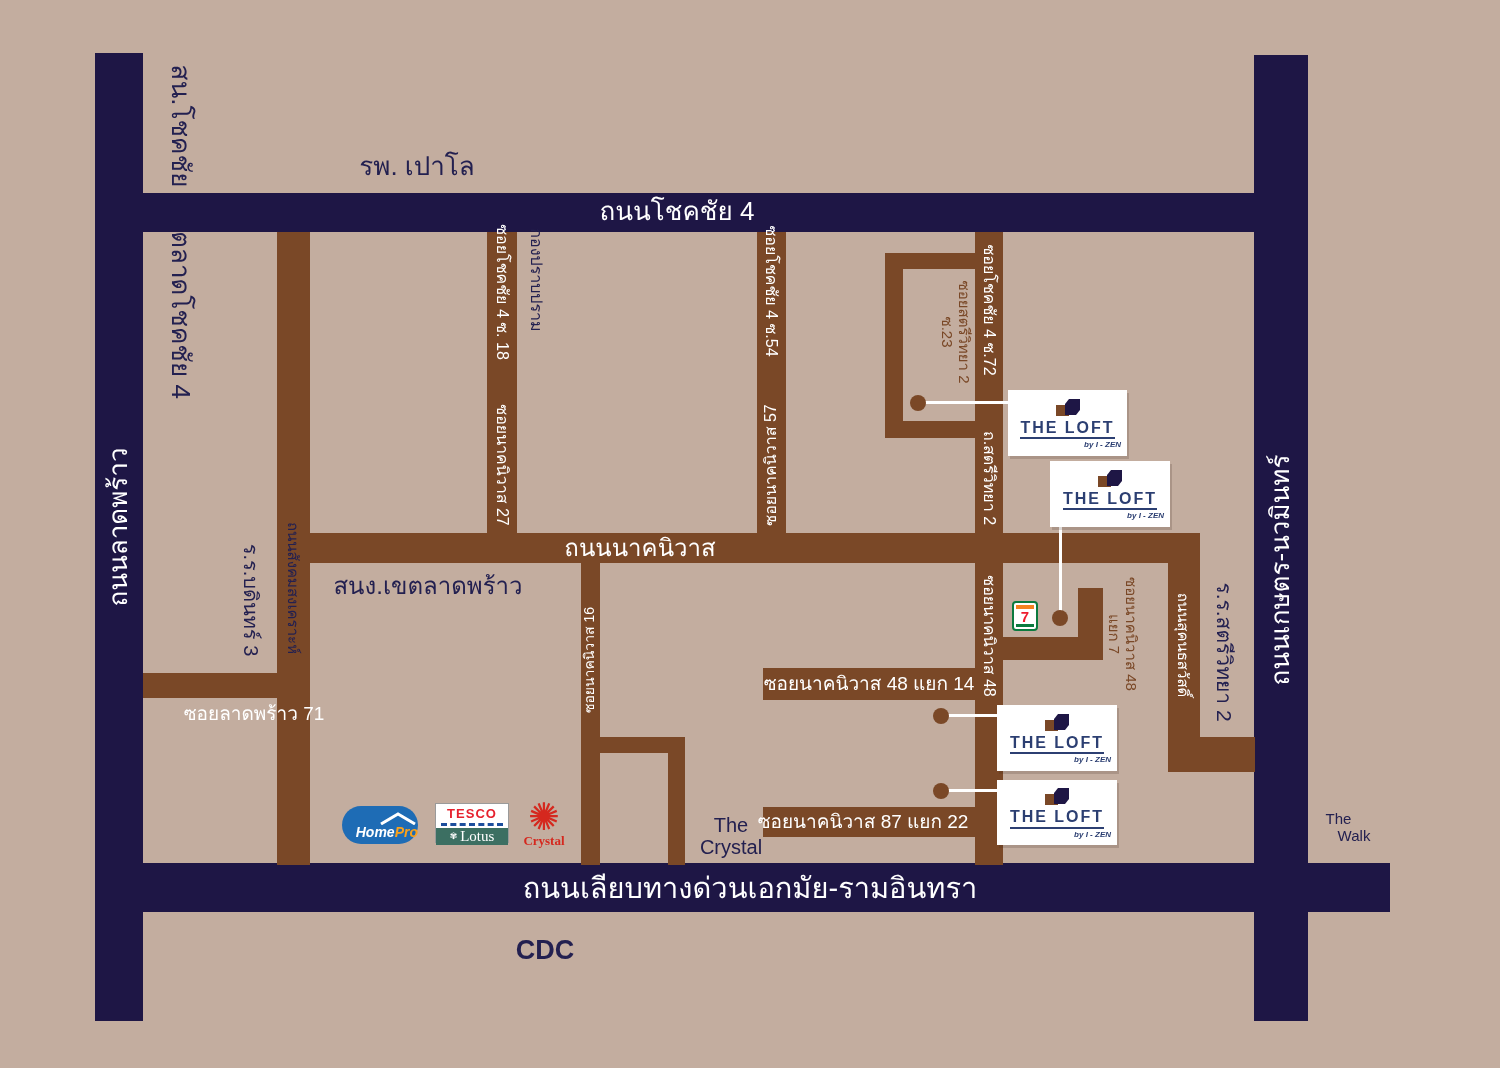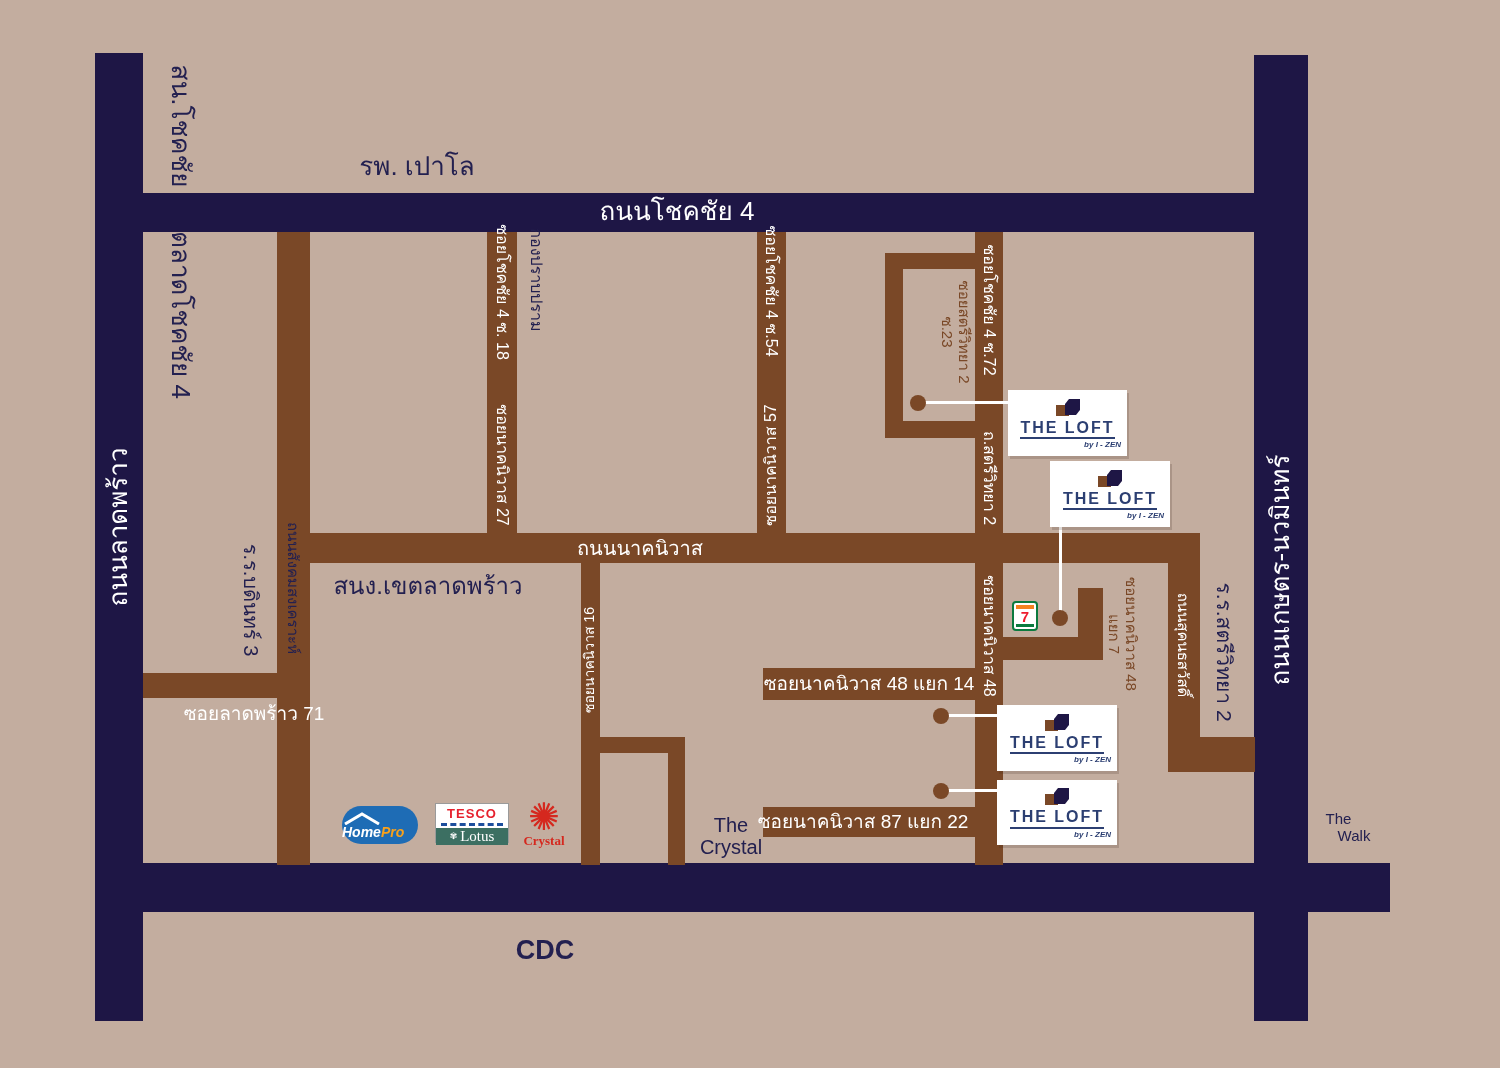--- a/index.html
+++ b/index.html
@@ -35,21 +35,21 @@
         border:2px solid var(--seven-green,#0b7a3e);border-radius:4px;box-sizing:border-box;
         overflow:hidden;}
   .seven .bar-top{position:absolute;top:2px;left:2px;right:2px;height:4px;
         background:var(--seven-orange,#f58220);}
   .seven .bar-bot{position:absolute;bottom:2px;left:2px;right:2px;height:3px;
         background:var(--seven-green,#0b7a3e);}
   .seven .digit{position:absolute;left:0;right:0;top:5px;text-align:center;
         font-size:15px;font-weight:bold;color:var(--seven-red,#ee1c2e);}
   
   .homepro{position:absolute;background:var(--homepro-blue,#1e6cb5);border-radius:19px;
-        display:flex;flex-direction:column;align-items:flex-start;justify-content:center;}
+        display:flex;flex-direction:column;align-items:flex-end;justify-content:center;}
   .homepro .txt{font-size:14px;font-weight:bold;font-style:italic;color:#fff;line-height:1;}
   .homepro .txt .pro{color:var(--homepro-orange,#f9a11b);}
   
   .tesco{position:absolute;background:#fff;border:1px solid #9a9a9a;box-sizing:border-box;
         display:flex;flex-direction:column;align-items:center;}
   .tesco .tescotxt{font-size:13px;font-weight:bold;letter-spacing:1px;
         color:var(--tesco-red,#e6212e);line-height:1.2;margin-top:2px;}
   .tesco .dash{width:85%;border-top:3px dashed var(--tesco-blue,#1c4e9d);margin:1px 0 2px 0;}
   .tesco .band{width:100%;flex:1;background:var(--lotus-green,#3c6f62);color:#fff;
         display:flex;align-items:center;justify-content:center;gap:3px;
@@ -97,21 +97,22 @@
   <div class="conn" style="left:945px;top:714px;width:52px;height:3px;"></div>
   <div class="conn" style="left:945px;top:789px;width:52px;height:3px;"></div>
   <div class="dot" style="left:910px;top:395px;"></div>
   <div class="dot" style="left:1052px;top:610px;"></div>
   <div class="dot" style="left:933px;top:708px;"></div>
   <div class="dot" style="left:933px;top:783px;"></div>
 
   <div class="lbl w" style="left:655px;top:212px;font-size:26px;margin-left:22px;">ถนนโชคชัย  4</div>
   <div class="lbl ccw w" style="left:119px;top:527px;font-size:26px;">ถนนลาดพร้าว</div>
   <div class="lbl ccw w" style="left:1281px;top:570px;font-size:26px;">ถนนเกษตร-นวมินทร์</div>
-  <div class="lbl w" style="left:640px;top:548px;font-size:20px;">ถนนนาคนิวาส</div>
+  <div class="lbl w" style="left:750px;top:888px;font-size:29px;">ถนนเลียบทางด่วนเอกมัย-รามอินทรา</div>
+  <div class="lbl w" style="left:640px;top:548px;font-size:24px;">ถนนนาคนิวาส</div>
   <div class="lbl cw n" style="left:293px;top:588px;font-size:15px;">ถนนสังคมสงเคราะห์</div>
   <div class="lbl cw w" style="left:1183px;top:645px;font-size:15px;">ถนนสุคนธสวัสดิ์</div>
   <div class="lbl w" style="left:210px;top:714px;font-size:19px;margin-left:44px;">ซอยลาดพร้าว 71</div>
   <div class="lbl cw w" style="left:502px;top:292px;font-size:16px;">ซอยโชคชัย 4 ซ. 18</div>
   <div class="lbl cw w" style="left:771px;top:291px;font-size:16px;">ซอยโชคชัย 4 ซ.54</div>
   <div class="lbl cw w" style="left:989px;top:310px;font-size:16px;">ซอยโชคชัย 4 ซ.72</div>
   <div class="lbl ccw w" style="left:590px;top:660px;font-size:14px;">ซอยนาคนิวาส 16</div>
   <div class="lbl cw w" style="left:502px;top:465px;font-size:16px;">ซอยนาคนิวาส 27</div>
   <div class="lbl cw w" style="left:989px;top:636px;font-size:16px;">ซอยนาคนิวาส 48</div>
   <div class="lbl ccw w" style="left:771px;top:465px;font-size:16px;">ซอยนาคนิวาส 57</div>

